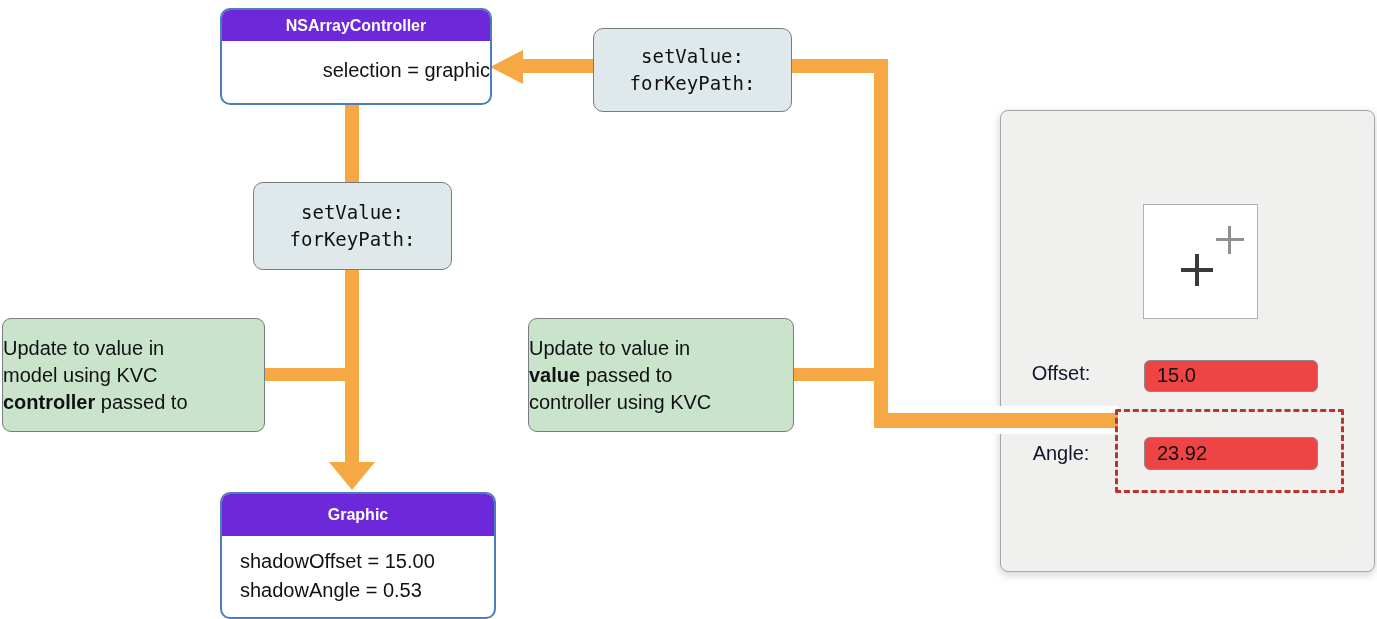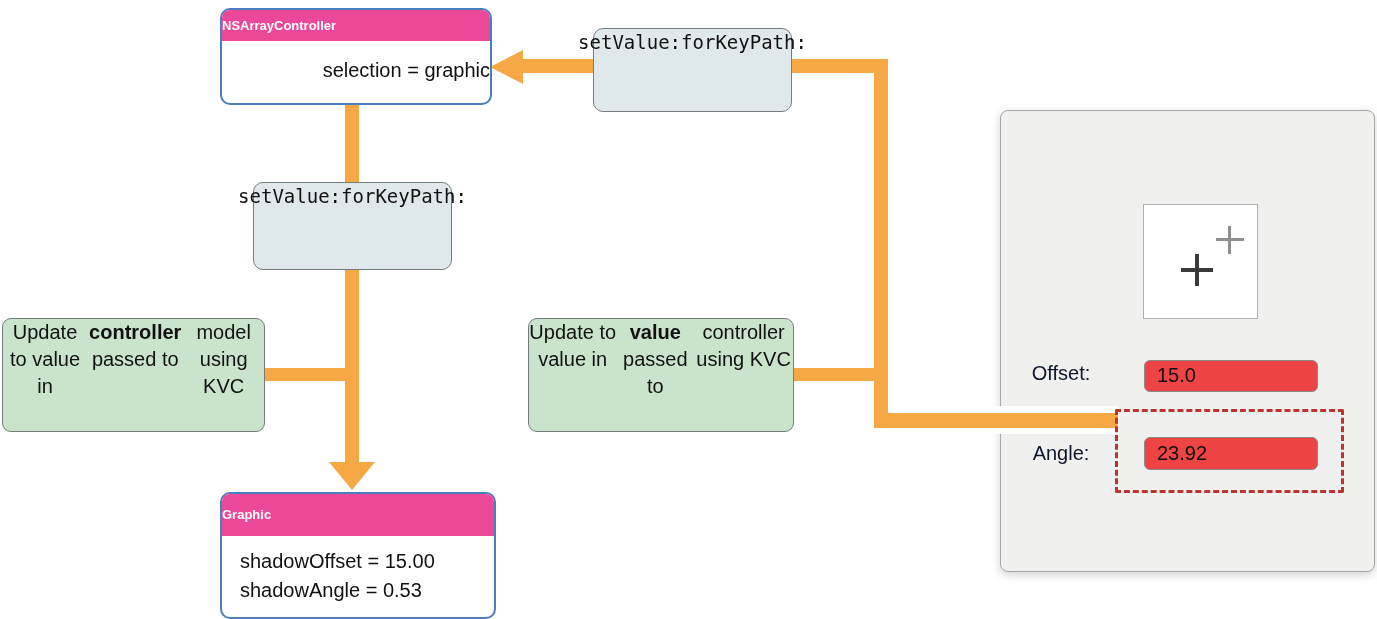--- a/index.html
+++ b/index.html
@@ -12,29 +12,29 @@
   .halo{position:absolute;background:#ffffff;z-index:2;}
   .ah-left{position:absolute;width:0;height:0;z-index:3;
     border-top:17px solid transparent;border-bottom:17px solid transparent;
     border-right:33px solid #F5A843;}
   .ah-down{position:absolute;width:0;height:0;z-index:3;
     border-left:23px solid transparent;border-right:23px solid transparent;
     border-top:28px solid #F5A843;}
   
   .titled-box{position:absolute;z-index:4;background:#ffffff;border:2px solid #4A7EBC;
     border-radius:10px;overflow:hidden;}
-  .titled-box .hdr{background:#ec4899;color:#ffffff;font-weight:bold;font-size:13px;
-    }
+  .titled-box .hdr{background:#6d28d9;color:#ffffff;font-weight:bold;font-size:16px;
+    text-align:center;}
   .titled-box .bdy{color:#111;font-size:20px;}
   .code-box{position:absolute;z-index:4;background:#DFE9EB;border:1.5px solid #777c7e;
     border-radius:10px;font-family:"DejaVu Sans Mono",monospace;font-size:19px;color:#111;
-    display:flex;justify-content:center;text-align:center;line-height:27px;}
+    display:flex;flex-direction:column;justify-content:center;text-align:center;line-height:27px;}
   .note-box{position:absolute;z-index:4;background:#C9E4CB;border:1.5px solid #777c7e;
     border-radius:9px;font-size:20px;color:#111;line-height:27px;
-    display:flex;flex-direction:row;justify-content:center;text-align:center;}
+    display:flex;flex-direction:column;justify-content:center;text-align:left;}
   
   .macwin{position:absolute;left:1000px;top:110px;width:373px;height:460px;z-index:1;
     background:#f0f0ef;border:1.5px solid #a6a6a6;border-radius:8px;
     box-shadow:0 3px 10px rgba(0,0,0,0.18);}
   .titlebar{position:absolute;left:0;top:0;right:0;height:40px;
     background:linear-gradient(#e6e6e6,#c9c9c9);border-bottom:1px solid #a9a9a9;
     border-radius:7px 7px 0 0;}
   .light{position:absolute;top:10px;width:21px;height:21px;border-radius:50%;
     background:linear-gradient(#f4f4f4,#dcdcdc);border:1.5px solid #b2b2b2;box-sizing:border-box;}
   .win-title{position:absolute;left:155px;top:7px;font-size:22px;color:#9b9b9b;}
@@ -95,22 +95,22 @@
     <div>forKeyPath:</div>
   </div>
 
   <div class="code-box" style="left:253px;top:182px;width:197px;height:86px">
     <div>setValue:</div>
     <div>forKeyPath:</div>
   </div>
 
   <div class="note-box" style="left:2px;top:318px;width:261px;height:112px">
     <div>Update to value in</div>
+    <div>model using KVC</div>
     <div><b>controller</b><span> passed to</span></div>
-    <div>model using KVC</div>
   </div>
 
   <div class="note-box" style="left:528px;top:318px;width:264px;height:112px">
     <div>Update to value in</div>
     <div><b>value</b><span> passed to</span></div>
     <div>controller using KVC</div>
   </div>
 
   <div class="titled-box" style="left:220px;top:492px;width:272px;height:123px">
     <div class="hdr" style="line-height:42px;height:42px">Graphic</div>

